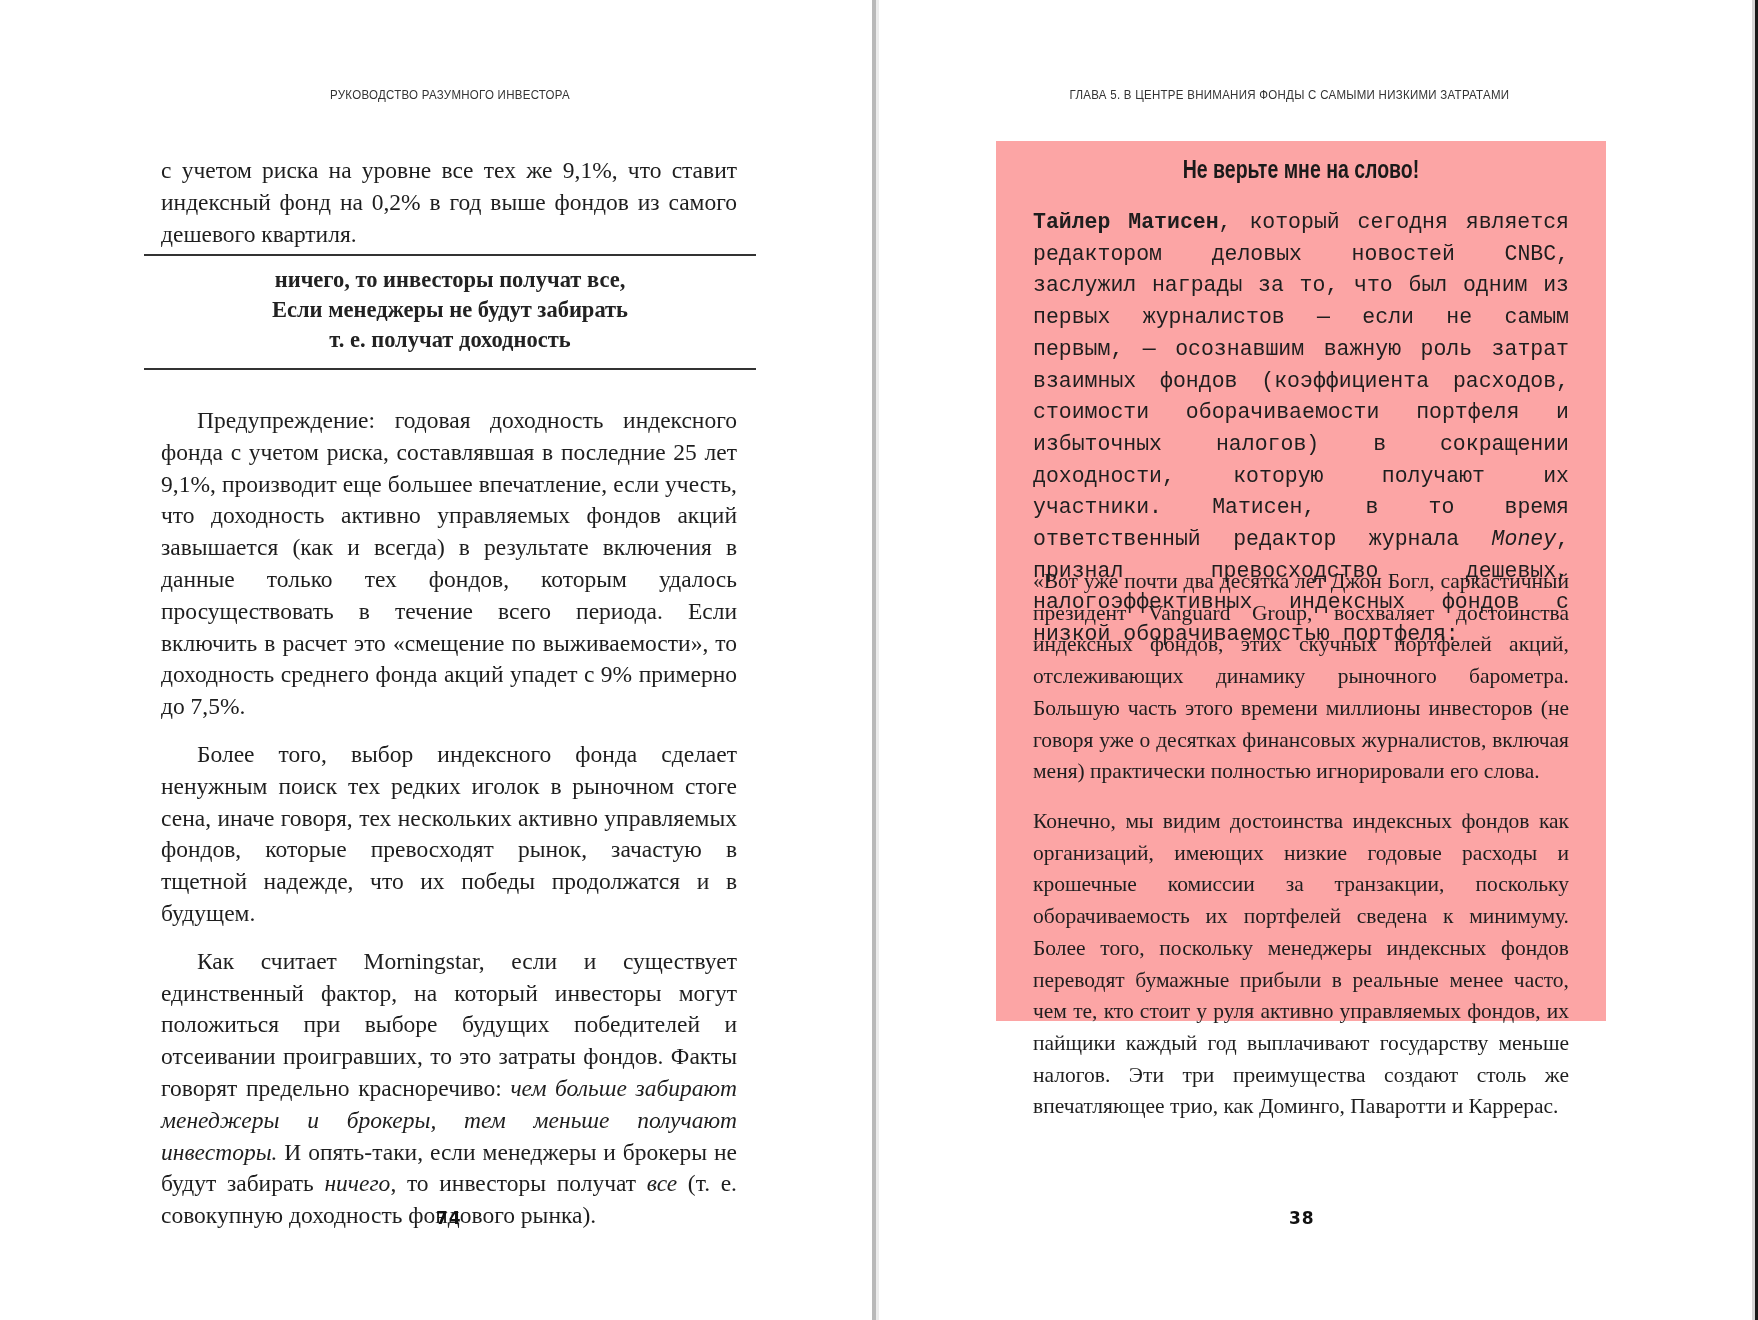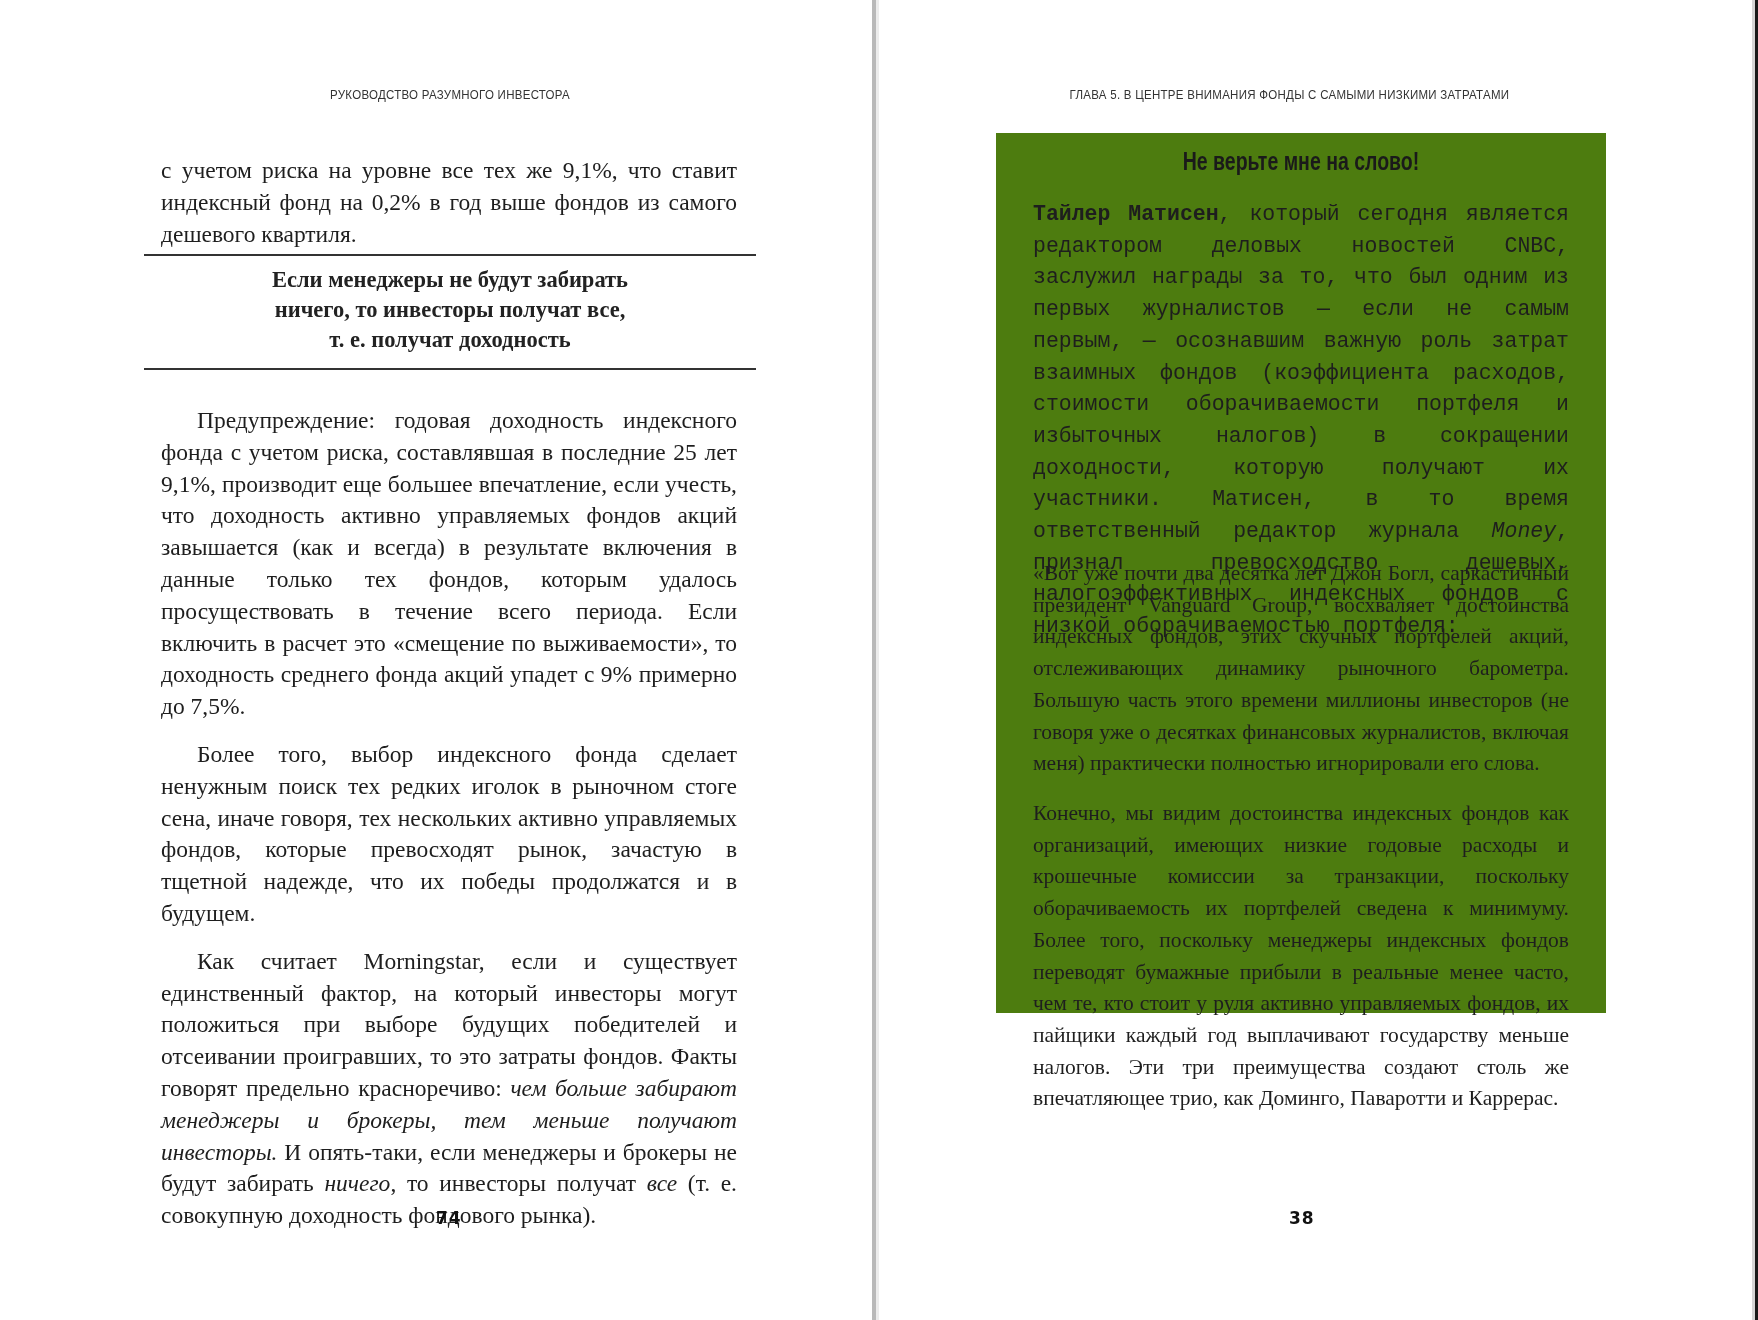--- a/index.html
+++ b/index.html
@@ -49,22 +49,22 @@
   .rule { position: absolute; left: 144px; width: 612px; height: 1.5px; background: #333; }
   .rule-top { top: 254px; }
   .rule-bot { top: 368px; }
   .pullquote {
     position: absolute; left: 144px; width: 612px; top: 265px;
     text-align: center; font-size: 22.5px; line-height: 30px; font-weight: bold; color: #222;
   }
   .main-body { top: 389px; }
 
   .sidebar-box {
-    position: absolute; left: 120px; top: 133px; width: 610px; height: 880px;
-    background: #4d7c0f;
+    position: absolute; left: 120px; top: 141px; width: 610px; height: 880px;
+    background: #fca5a5;
   }
   .box-title {
     position: absolute; left: 0; width: 100%; top: 14px; text-align: center;
     font-family: "Liberation Sans", "DejaVu Sans", sans-serif;
     font-weight: bold; font-size: 25px; color: #1a1a1a;
     transform: scaleX(0.78); transform-origin: center;
   }
   .box-text {
     position: absolute; left: 37px; width: 536px;
     font-size: 21.5px; line-height: 31.7px; text-align: justify; color: #1e1e1e;
@@ -79,22 +79,22 @@
 
 <div class="page page-left">
   <div class="running-head">РУКОВОДСТВО РАЗУМНОГО ИНВЕСТОРА</div>
 
   <div class="body-text lead">
     <p>с учетом риска на уровне все тех же 9,1%, что ставит индексный фонд на 0,2% в год выше фондов из самого дешевого квартиля.</p>
   </div>
 
   <div class="rule rule-top"></div>
   <div class="pullquote">
+    <div>ничего, то инвесторы получат все,</div>
     <div>Если менеджеры не будут забирать</div>
-    <div>ничего, то инвесторы получат все,</div>
     <div>т. е. получат доходность</div>
   </div>
   <div class="rule rule-bot"></div>
 
   <div class="body-text main-body">
     <p class="indent">Предупреждение: годовая доходность индексного фонда с учетом риска, составлявшая в последние 25 лет 9,1%, производит еще большее впечатление, если учесть, что доходность активно управляемых фондов акций завышается (как и всегда) в результате включения в данные только тех фондов, которым удалось просуществовать в течение всего периода. Если включить в расчет это «смещение по выживаемости», то доходность среднего фонда акций упадет с 9% примерно до 7,5%.</p>
     <p class="indent">Более того, выбор индексного фонда сделает ненужным поиск тех редких иголок в рыночном стоге сена, иначе говоря, тех нескольких активно управляемых фондов, которые превосходят рынок, зачастую в тщетной надежде, что их победы продолжатся и в будущем.</p>
     <p class="indent"><span>Как считает Morningstar, если и существует единственный фактор, на который инвесторы могут положиться при выборе будущих победителей и отсеивании проигравших, то это затраты фондов. Факты говорят предельно красноречиво: </span><span class="it">чем больше забирают менеджеры и брокеры, тем меньше получают инвесторы.</span><span> И опять-таки, если менеджеры и брокеры не будут забирать </span><span class="it">ничего</span><span>, то инвесторы получат </span><span class="it">все</span><span> (т. е. совокупную доходность фондового рынка).</span></p>
   </div>
 

